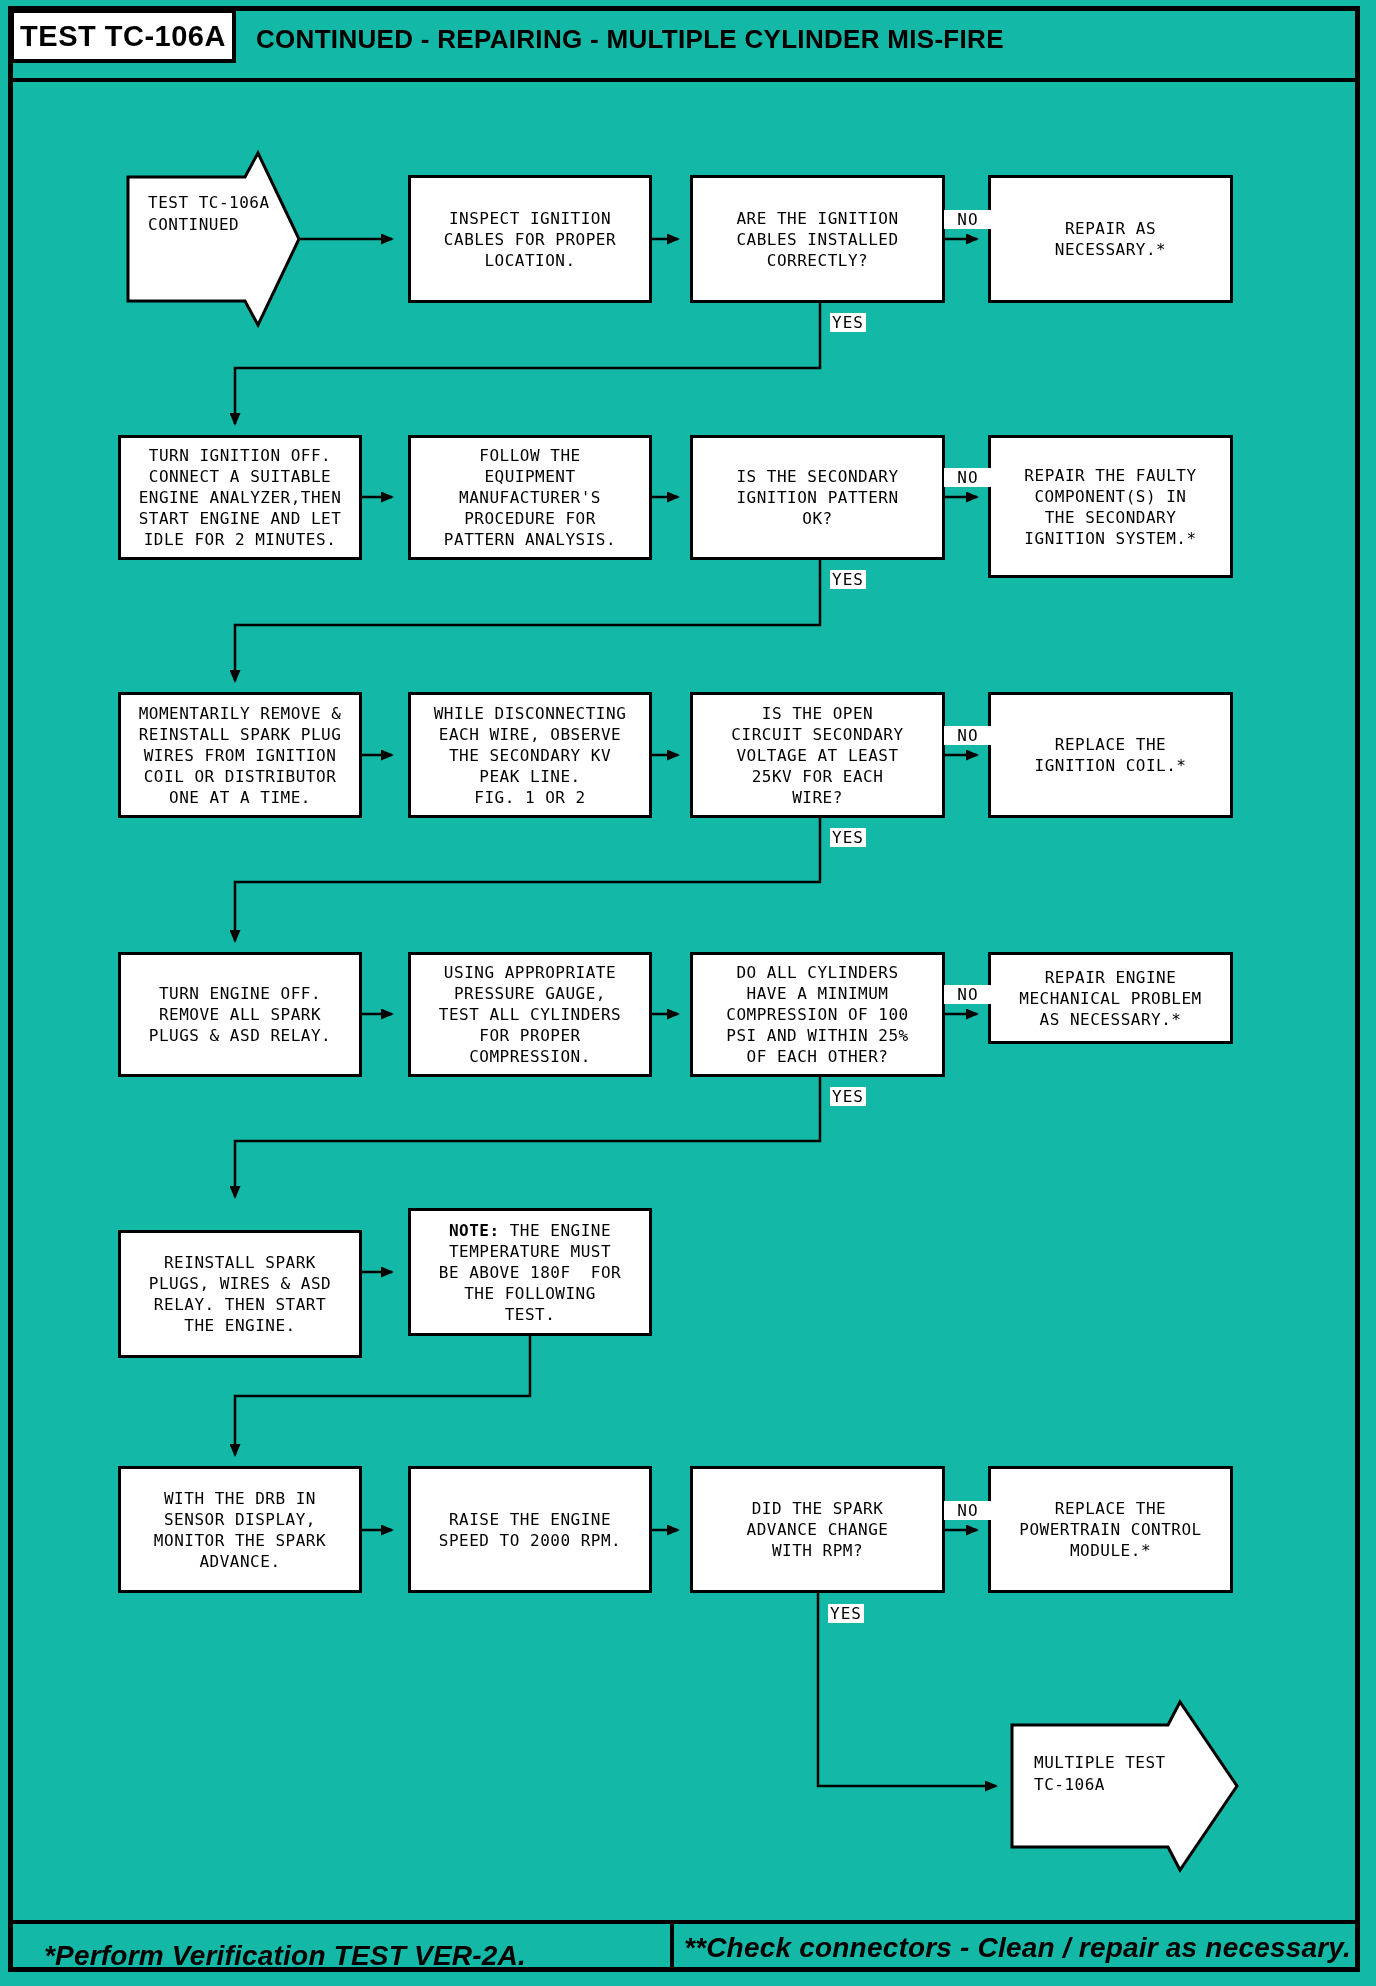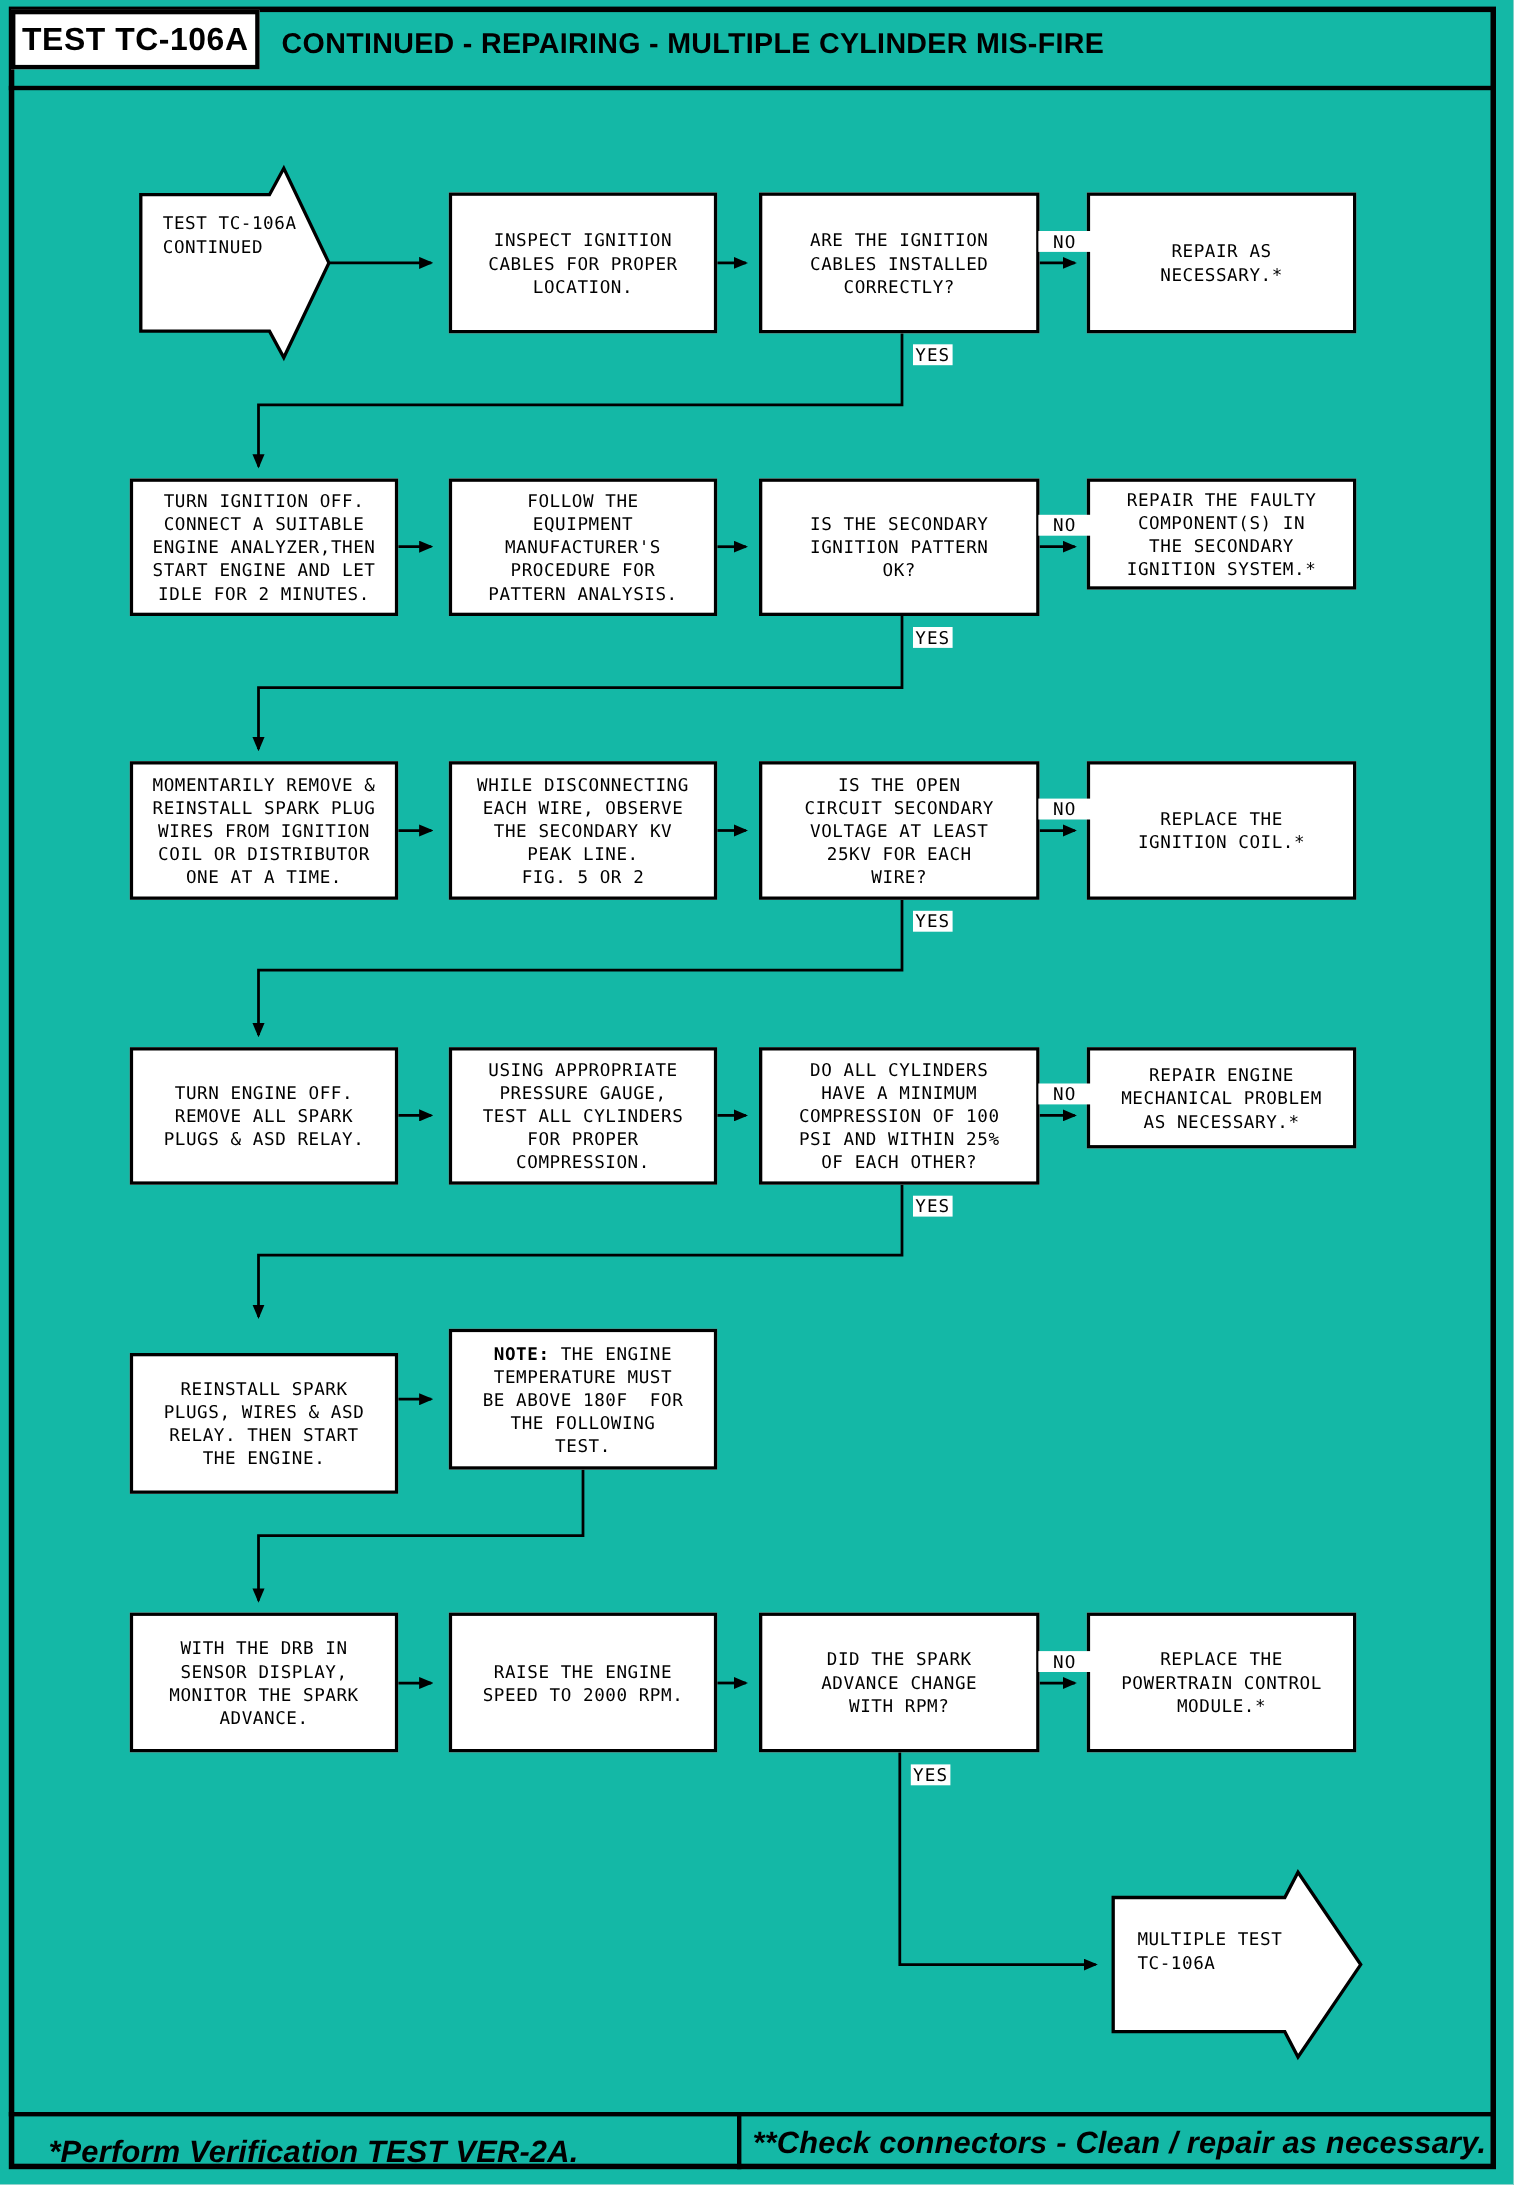--- a/index.html
+++ b/index.html
@@ -149,42 +149,42 @@
 EQUIPMENT
 MANUFACTURER'S
 PROCEDURE FOR
 PATTERN ANALYSIS.</div>
   </div>
   <div class="fc-box" style="left:690px; top:435px; width:255px; height:125px;">
     <div class="bt">IS THE SECONDARY
 IGNITION PATTERN
 OK?</div>
   </div>
-  <div class="fc-box" style="left:988px; top:435px; width:245px; height:101px;">
+  <div class="fc-box" style="left:988px; top:435px; width:245px; height:143px;">
     <div class="bt">REPAIR THE FAULTY
 COMPONENT(S) IN
 THE SECONDARY
 IGNITION SYSTEM.*</div>
   </div>
   <div class="edge-label no-label" style="left:944px; top:468px;">NO</div>
   <div class="edge-label" style="left:830px; top:570px;">YES</div>
 
   <div class="fc-box" style="left:118px; top:692px; width:244px; height:126px;">
     <div class="bt">MOMENTARILY REMOVE &amp;
 REINSTALL SPARK PLUG
 WIRES FROM IGNITION
 COIL OR DISTRIBUTOR
 ONE AT A TIME.</div>
   </div>
   <div class="fc-box" style="left:408px; top:692px; width:244px; height:126px;">
     <div class="bt">WHILE DISCONNECTING
 EACH WIRE, OBSERVE
 THE SECONDARY KV
 PEAK LINE.
-FIG. 5 OR 2</div>
+FIG. 1 OR 2</div>
   </div>
   <div class="fc-box" style="left:690px; top:692px; width:255px; height:126px;">
     <div class="bt">IS THE OPEN
 CIRCUIT SECONDARY
 VOLTAGE AT LEAST
 25KV FOR EACH
 WIRE?</div>
   </div>
   <div class="fc-box" style="left:988px; top:692px; width:245px; height:126px;">
     <div class="bt">REPLACE THE

